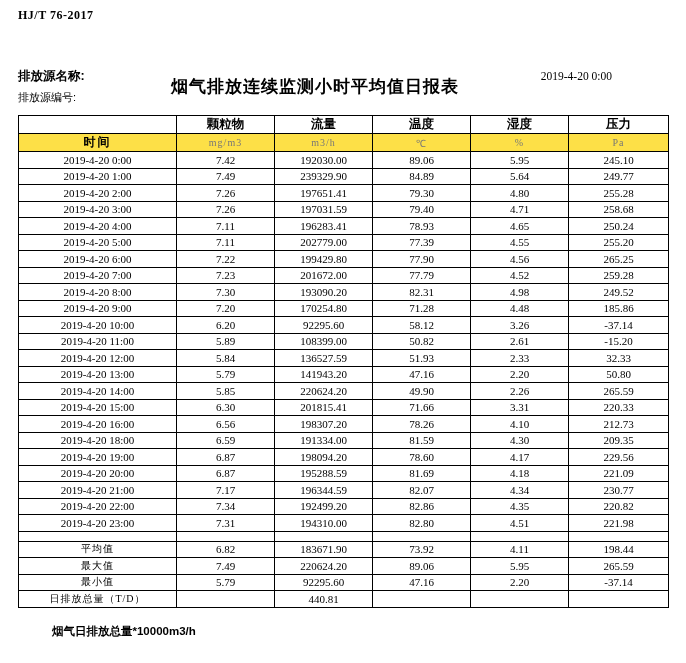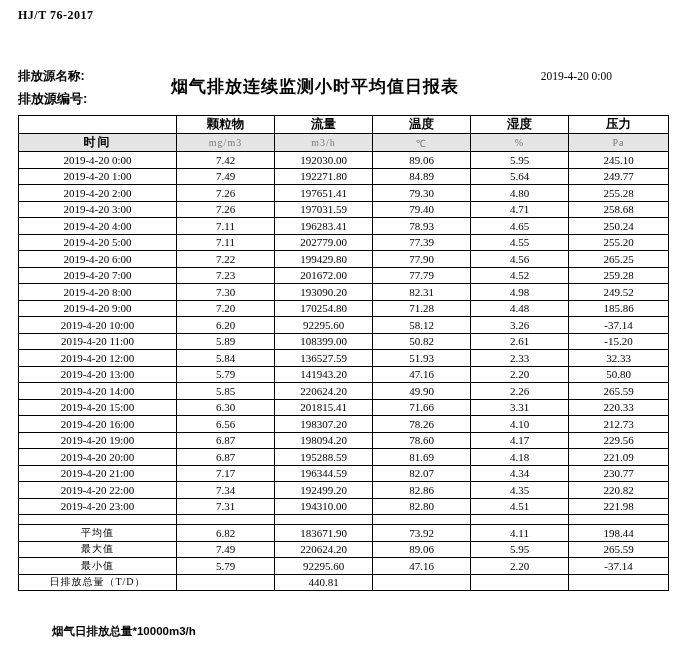--- a/index.html
+++ b/index.html
@@ -47,22 +47,22 @@
     position: absolute;
     left: 18px;
     top: 68px;
     font-size: 12.5px;
     font-weight: bold;
   }
   .src-code {
     position: absolute;
     left: 18px;
     top: 90px;
-    font-size: 13px;
-    font-weight: bold;
+    font-size: 11px;
+    font-weight: normal;
   }
   .report-date {
     position: absolute;
     right: 18px;
     top: 70px;
     font-size: 11.5px;
     font-family: "Liberation Serif", serif;
   }
   table.main {
     position: absolute;
@@ -84,21 +84,21 @@
   td.hdr-param {
     font-family: "Liberation Sans", sans-serif;
     font-weight: bold;
     font-size: 12.5px;
     height: 24px;
   }
   td.blank-cell {
     border: 1px solid #000000;
   }
   tr.unit-row td {
-    background: #e5e5e5;
+    background: #fde047;
     font-size: 10px;
     color: #777777;
     height: 17px;
     font-family: "Liberation Serif", serif;
     letter-spacing: 1px;
   }
   tr.unit-row td.time-label {
     color: #000000;
     font-family: "Liberation Sans", sans-serif;
     font-weight: bold;
@@ -197,21 +197,21 @@
         <td>2019-4-20 0:00</td>
         <td>7.42</td>
         <td>192030.00</td>
         <td>89.06</td>
         <td>5.95</td>
         <td>245.10</td>
       </tr>
       <tr class="data-row">
         <td>2019-4-20 1:00</td>
         <td>7.49</td>
-        <td>192271.80</td>
+        <td>239329.90</td>
         <td>84.89</td>
         <td>5.64</td>
         <td>249.77</td>
       </tr>
       <tr class="data-row">
         <td>2019-4-20 2:00</td>
         <td>7.26</td>
         <td>197651.41</td>
         <td>79.30</td>
         <td>4.80</td>
@@ -323,20 +323,28 @@
       </tr>
       <tr class="data-row">
         <td>2019-4-20 16:00</td>
         <td>6.56</td>
         <td>198307.20</td>
         <td>78.26</td>
         <td>4.10</td>
         <td>212.73</td>
       </tr>
       <tr class="data-row">
+        <td>2019-4-20 18:00</td>
+        <td>6.59</td>
+        <td>191334.00</td>
+        <td>81.59</td>
+        <td>4.30</td>
+        <td>209.35</td>
+      </tr>
+      <tr class="data-row">
         <td>2019-4-20 19:00</td>
         <td>6.87</td>
         <td>198094.20</td>
         <td>78.60</td>
         <td>4.17</td>
         <td>229.56</td>
       </tr>
       <tr class="data-row">
         <td>2019-4-20 20:00</td>
         <td>6.87</td>

